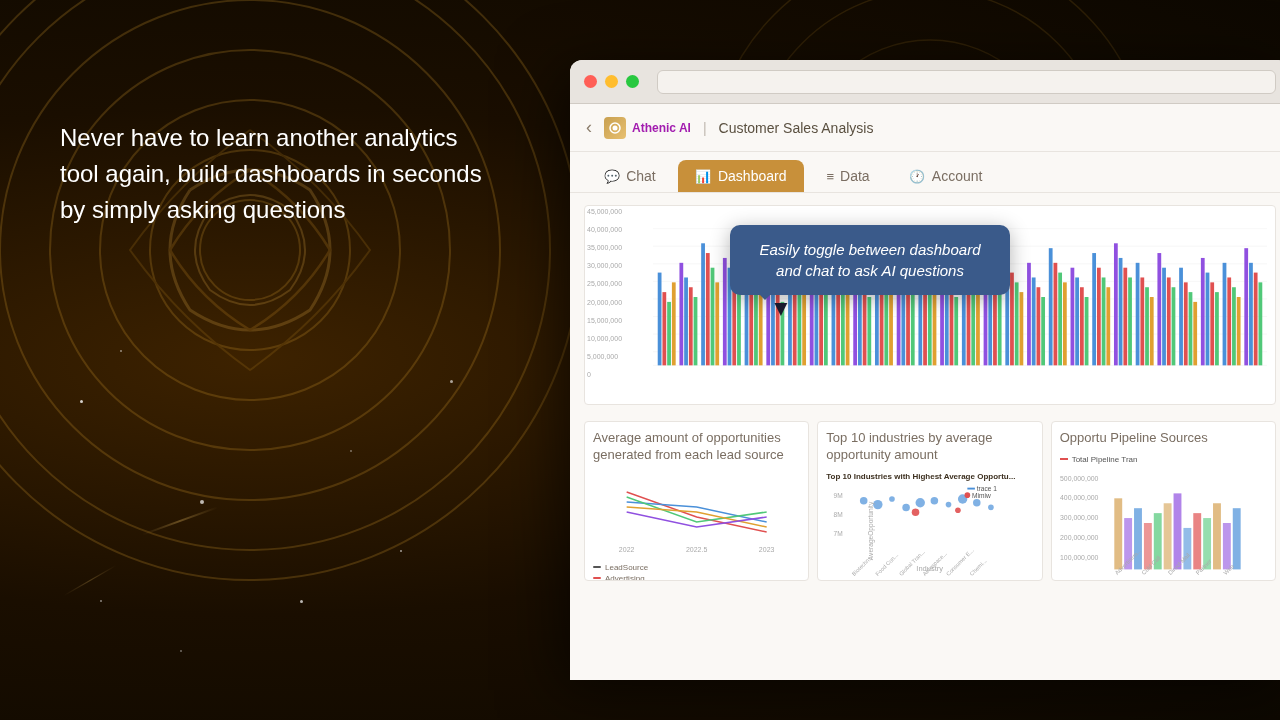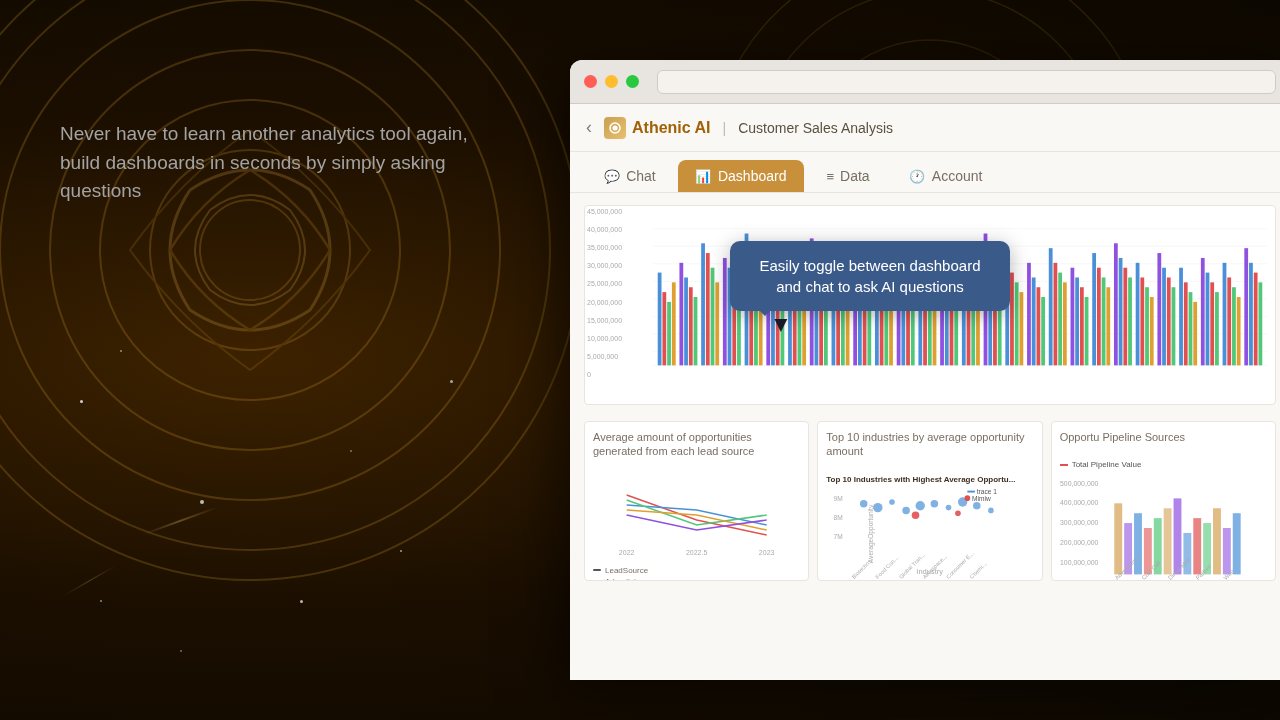--- a/index.html
+++ b/index.html
@@ -67,23 +67,23 @@
     .headline {
       font-size: 72px;
       font-weight: 800;
       color: #ffffff;
       line-height: 1.05;
       margin-bottom: 32px;
       text-shadow: 0 2px 20px rgba(0,0,0,0.5);
     }
 
     .subtext {
-      font-size: 19px;
+      font-size: 24px;
       font-weight: 400;
-      color: #a3a3a3;
+      color: #ffffff;
       line-height: 1.5;
       max-width: 440px;
     }
 
     
     .browser-window {
       position: absolute;
       right: -10px;
       top: 60px;
       width: 720px;
@@ -159,23 +159,23 @@
       width: 22px;
       height: 22px;
       background: linear-gradient(135deg, #c8a050, #e8c070);
       border-radius: 4px;
       display: flex;
       align-items: center;
       justify-content: center;
     }
 
     .brand-name {
-      font-size: 16px;
+      font-size: 12px;
       font-weight: 600;
-      color: #a16207;
+      color: #a21caf;
     }
 
     .separator {
       color: #c0b8b0;
       font-size: 14px;
     }
 
     .page-title-text {
       font-size: 14px;
       color: #5a5040;
@@ -253,42 +253,43 @@
       flex: 1;
       background: #fff;
       border: 1px solid #e8e4df;
       border-radius: 4px;
       padding: 8px;
       height: 160px;
       overflow: hidden;
     }
 
     .mini-chart-title {
-      font-size: 11px;
+      font-size: 13px;
       color: #7a6e62;
-      margin-bottom: 16px;
+      margin-bottom: 8px;
       line-height: 1.3;
     }
 
     
     .tooltip-bubble {
       position: absolute;
-      top: 48px;
+      top: 32px;
       left: 160px;
       background: #3a5a8a;
       color: #fff;
       padding: 14px 18px;
       border-radius: 10px;
       font-size: 15px;
       font-weight: 500;
       line-height: 1.4;
       max-width: 280px;
       text-align: center;
       z-index: 20;
       box-shadow: 0 4px 20px rgba(0,0,0,0.3);
+      font-style: italic;
     }
 
     .tooltip-bubble::after {
       content: '';
       position: absolute;
       bottom: -10px;
       left: 30px;
       border: 5px solid transparent;
       border-top-color: #3a5a8a;
     }
@@ -655,21 +656,21 @@
 
           <text x="110" y="92" font-size="8" fill="#aaa" text-anchor="middle">Industry</text>
           <text x="8" y="92" font-size="7" fill="#aaa" transform="rotate(-90, 8, 50)" text-anchor="middle">AverageOpportunity</text>
         </svg>
       </div>
 
       <div class="mini-chart">
         <div class="mini-chart-title">Opportu Pipeline Sources</div>
         <div style="display:flex;align-items:center;gap:4px;margin-bottom:4px;">
           <div style="width:8px;height:2px;background:#e05050;"></div>
-          <span style="font-size:8px;color:#555;">Total Pipeline Value</span>
+          <span style="font-size:8px;color:#555;">Total Pipeline Tran</span>
         </div>
         <svg width="100%" height="110" viewBox="0 0 210 110">
 
           <text x="0" y="12" font-size="7" fill="#aaa">500,000,000</text>
           <text x="0" y="32" font-size="7" fill="#aaa">400,000,000</text>
           <text x="0" y="52" font-size="7" fill="#aaa">300,000,000</text>
           <text x="0" y="72" font-size="7" fill="#aaa">200,000,000</text>
           <text x="0" y="92" font-size="7" fill="#aaa">100,000,000</text>
 
           <rect x="55" y="30" width="8" height="72" fill="#d4a050" opacity="0.7"></rect>

